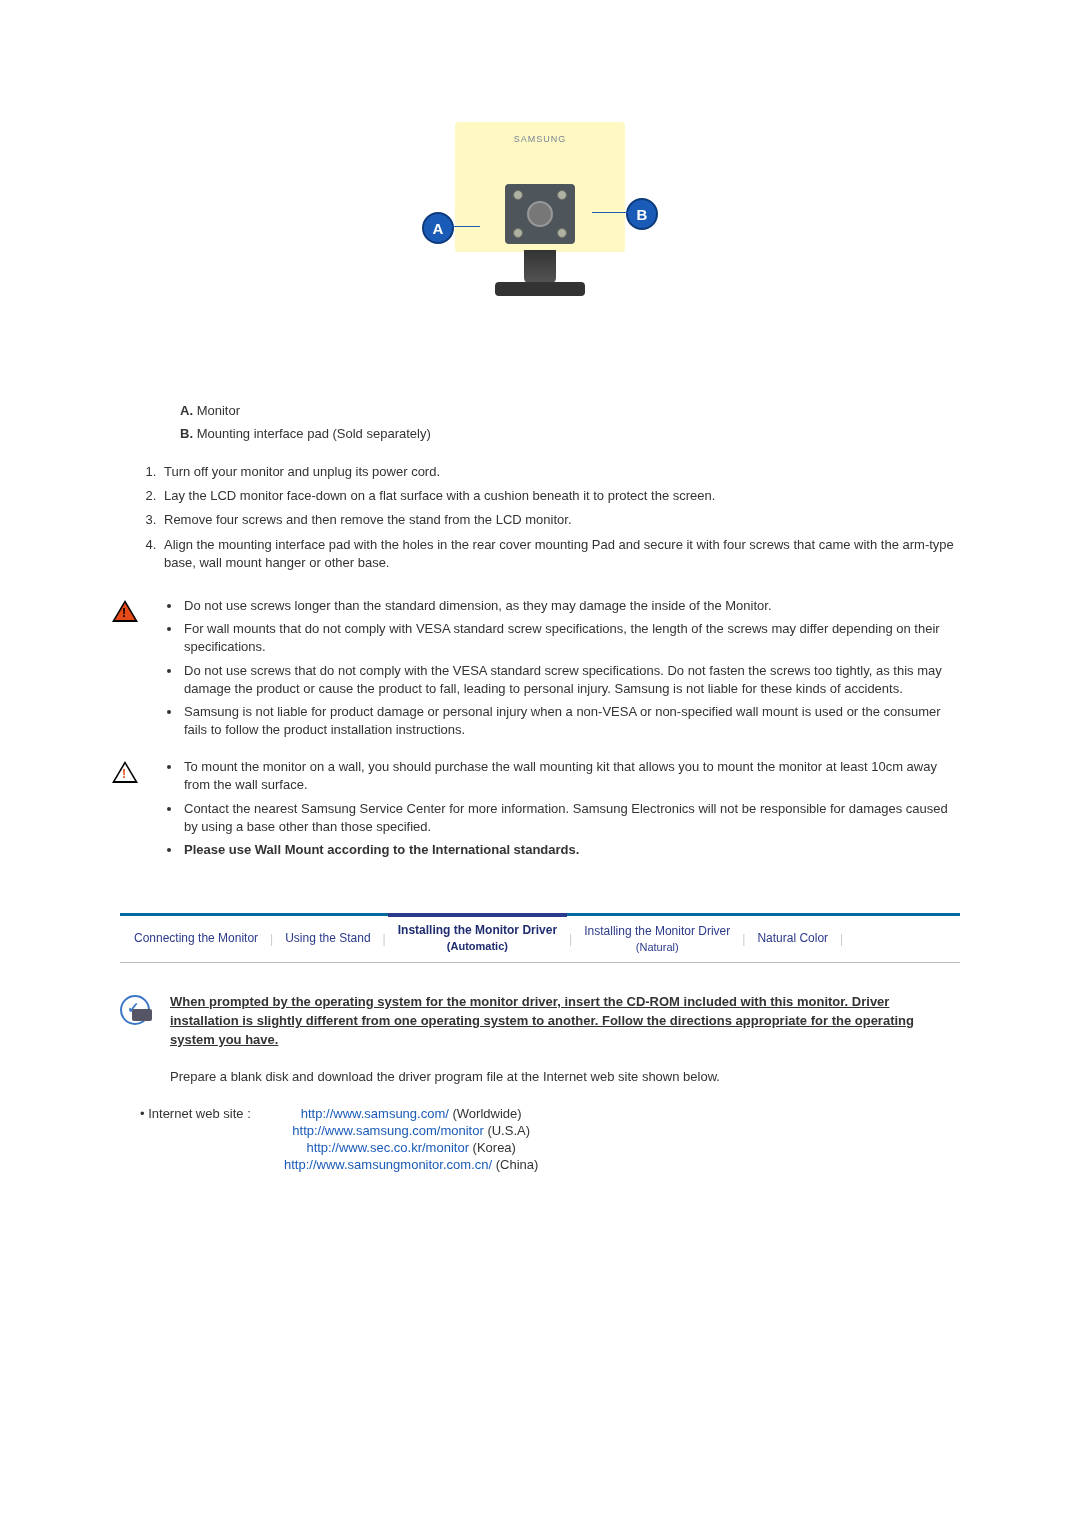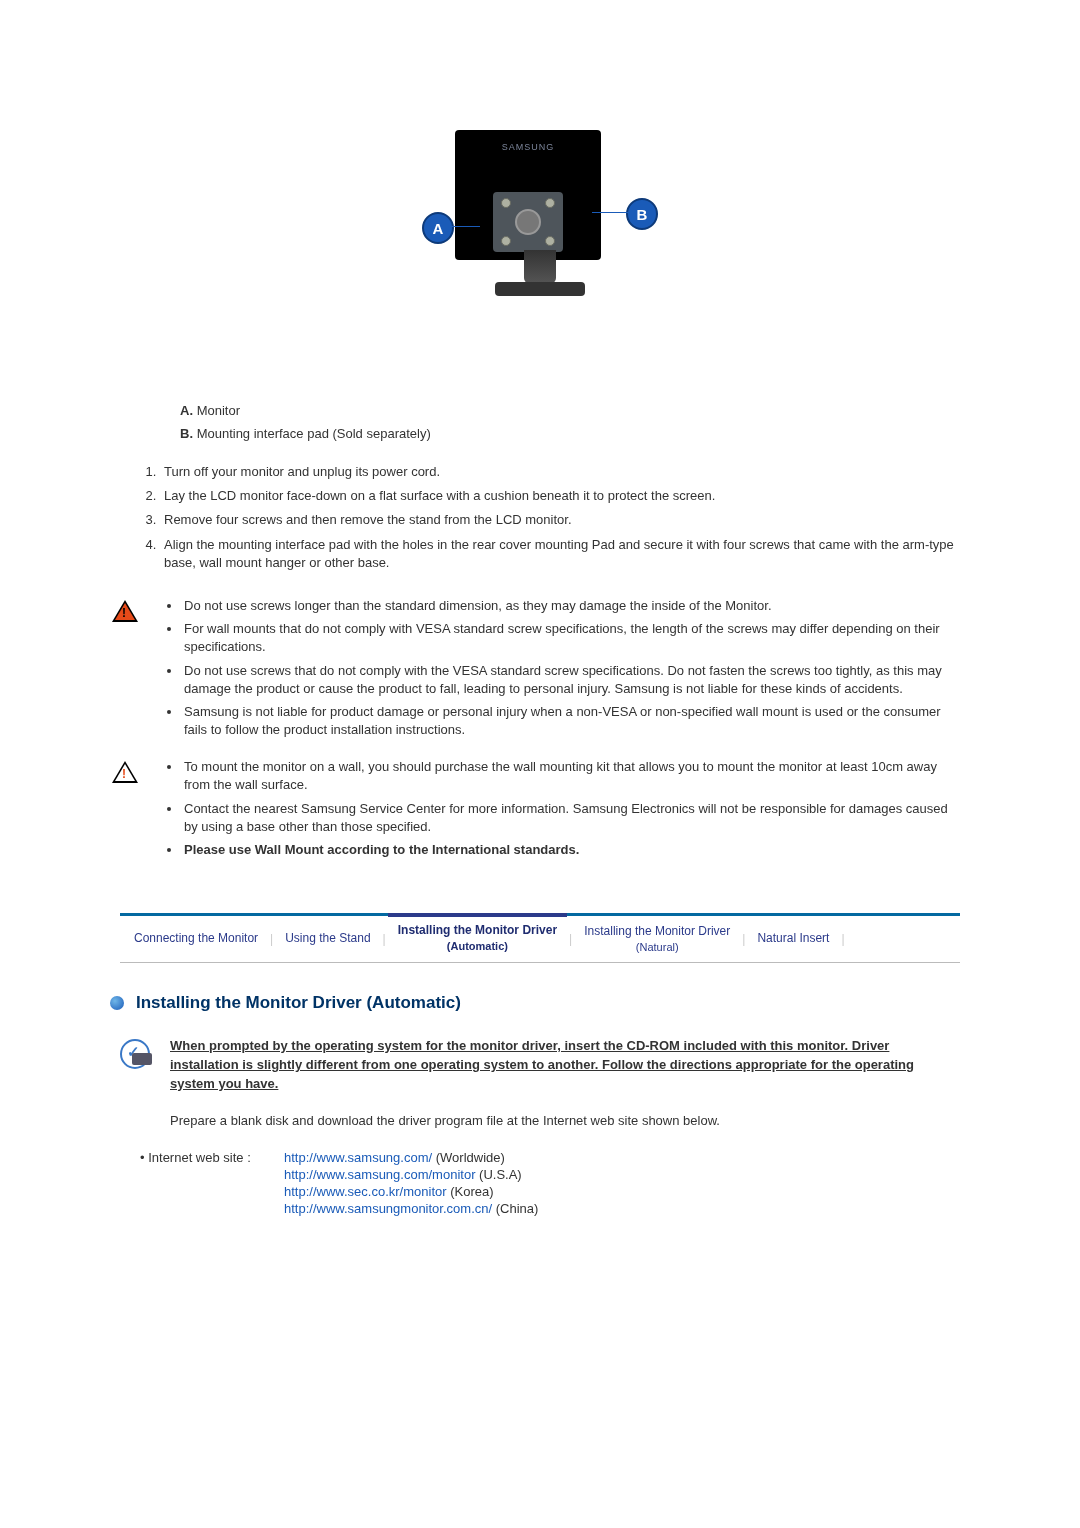--- a/index.html
+++ b/index.html
@@ -20,24 +20,24 @@
   }
   .monitor-img {
     display: inline-block;
     position: relative;
     width: 260px;
     height: 200px;
   }
   .monitor-back {
     position: absolute;
     left: 45px;
-    top: 10px;
-    width: 146px;
+    top: 2px;
+    width: 170px;
     height: 130px;
-    background: #000000;
+    background: #fef9c3;
     border-radius: 4px;
   }
   .monitor-logo {
     position: absolute;
     left: 50%;
     top: 12px;
     transform: translateX(-50%);
     color: #7b8499;
     font-size: 9px;
     letter-spacing: 1px;
@@ -289,21 +289,21 @@
     margin-bottom: 30px;
     gap: 14px;
   }
   .site-lbl {
     flex: 0 0 130px;
   }
   .site-links a {
     color: #1a5bb8;
     text-decoration: none;
   }
-  .site-links .line { margin-bottom: 2px; }
+  .site-links .line { margin-bottom: 2px; text-align: center; }
 
   ol.drv-steps {
     margin-left: 60px;
     padding-left: 20px;
   }
   ol.drv-steps li {
     padding: 1px 0 3px 4px;
     line-height: 1.4;
   }
   .win-link { color: #1a5bb8; font-weight: bold; }
@@ -386,28 +386,24 @@
     <div class="tab active">
       <span>Installing the Monitor Driver</span>
       <span class="sub">(Automatic)</span>
     </div>
     <span class="tab-sep">|</span>
     <div class="tab">
       <span>Installing the Monitor Driver</span>
       <span class="sub">(Natural)</span>
     </div>
     <span class="tab-sep">|</span>
-    <div class="tab">Natural Insert</div>
+    <div class="tab">Natural Color</div>
     <span class="tab-sep">|</span>
   </div>
 
-  <div class="section-head">
-    <div class="blue-dot"></div>
-    <div class="section-title">Installing the Monitor Driver (Automatic)</div>
-  </div>
 
   <div class="prompt-row">
     <div class="prompt-icon">
       <div class="disc-icon">
           <span class="check">✓</span>
         </div>
       <div class="mini-pc"></div>
     </div>
     <div class="bold" style="line-height:1.45;text-decoration:underline;">When prompted by the operating system for the monitor driver, insert the CD-ROM included with this monitor. Driver installation is slightly different from one operating system to another. Follow the directions appropriate for the operating system you have.</div>
   </div>

